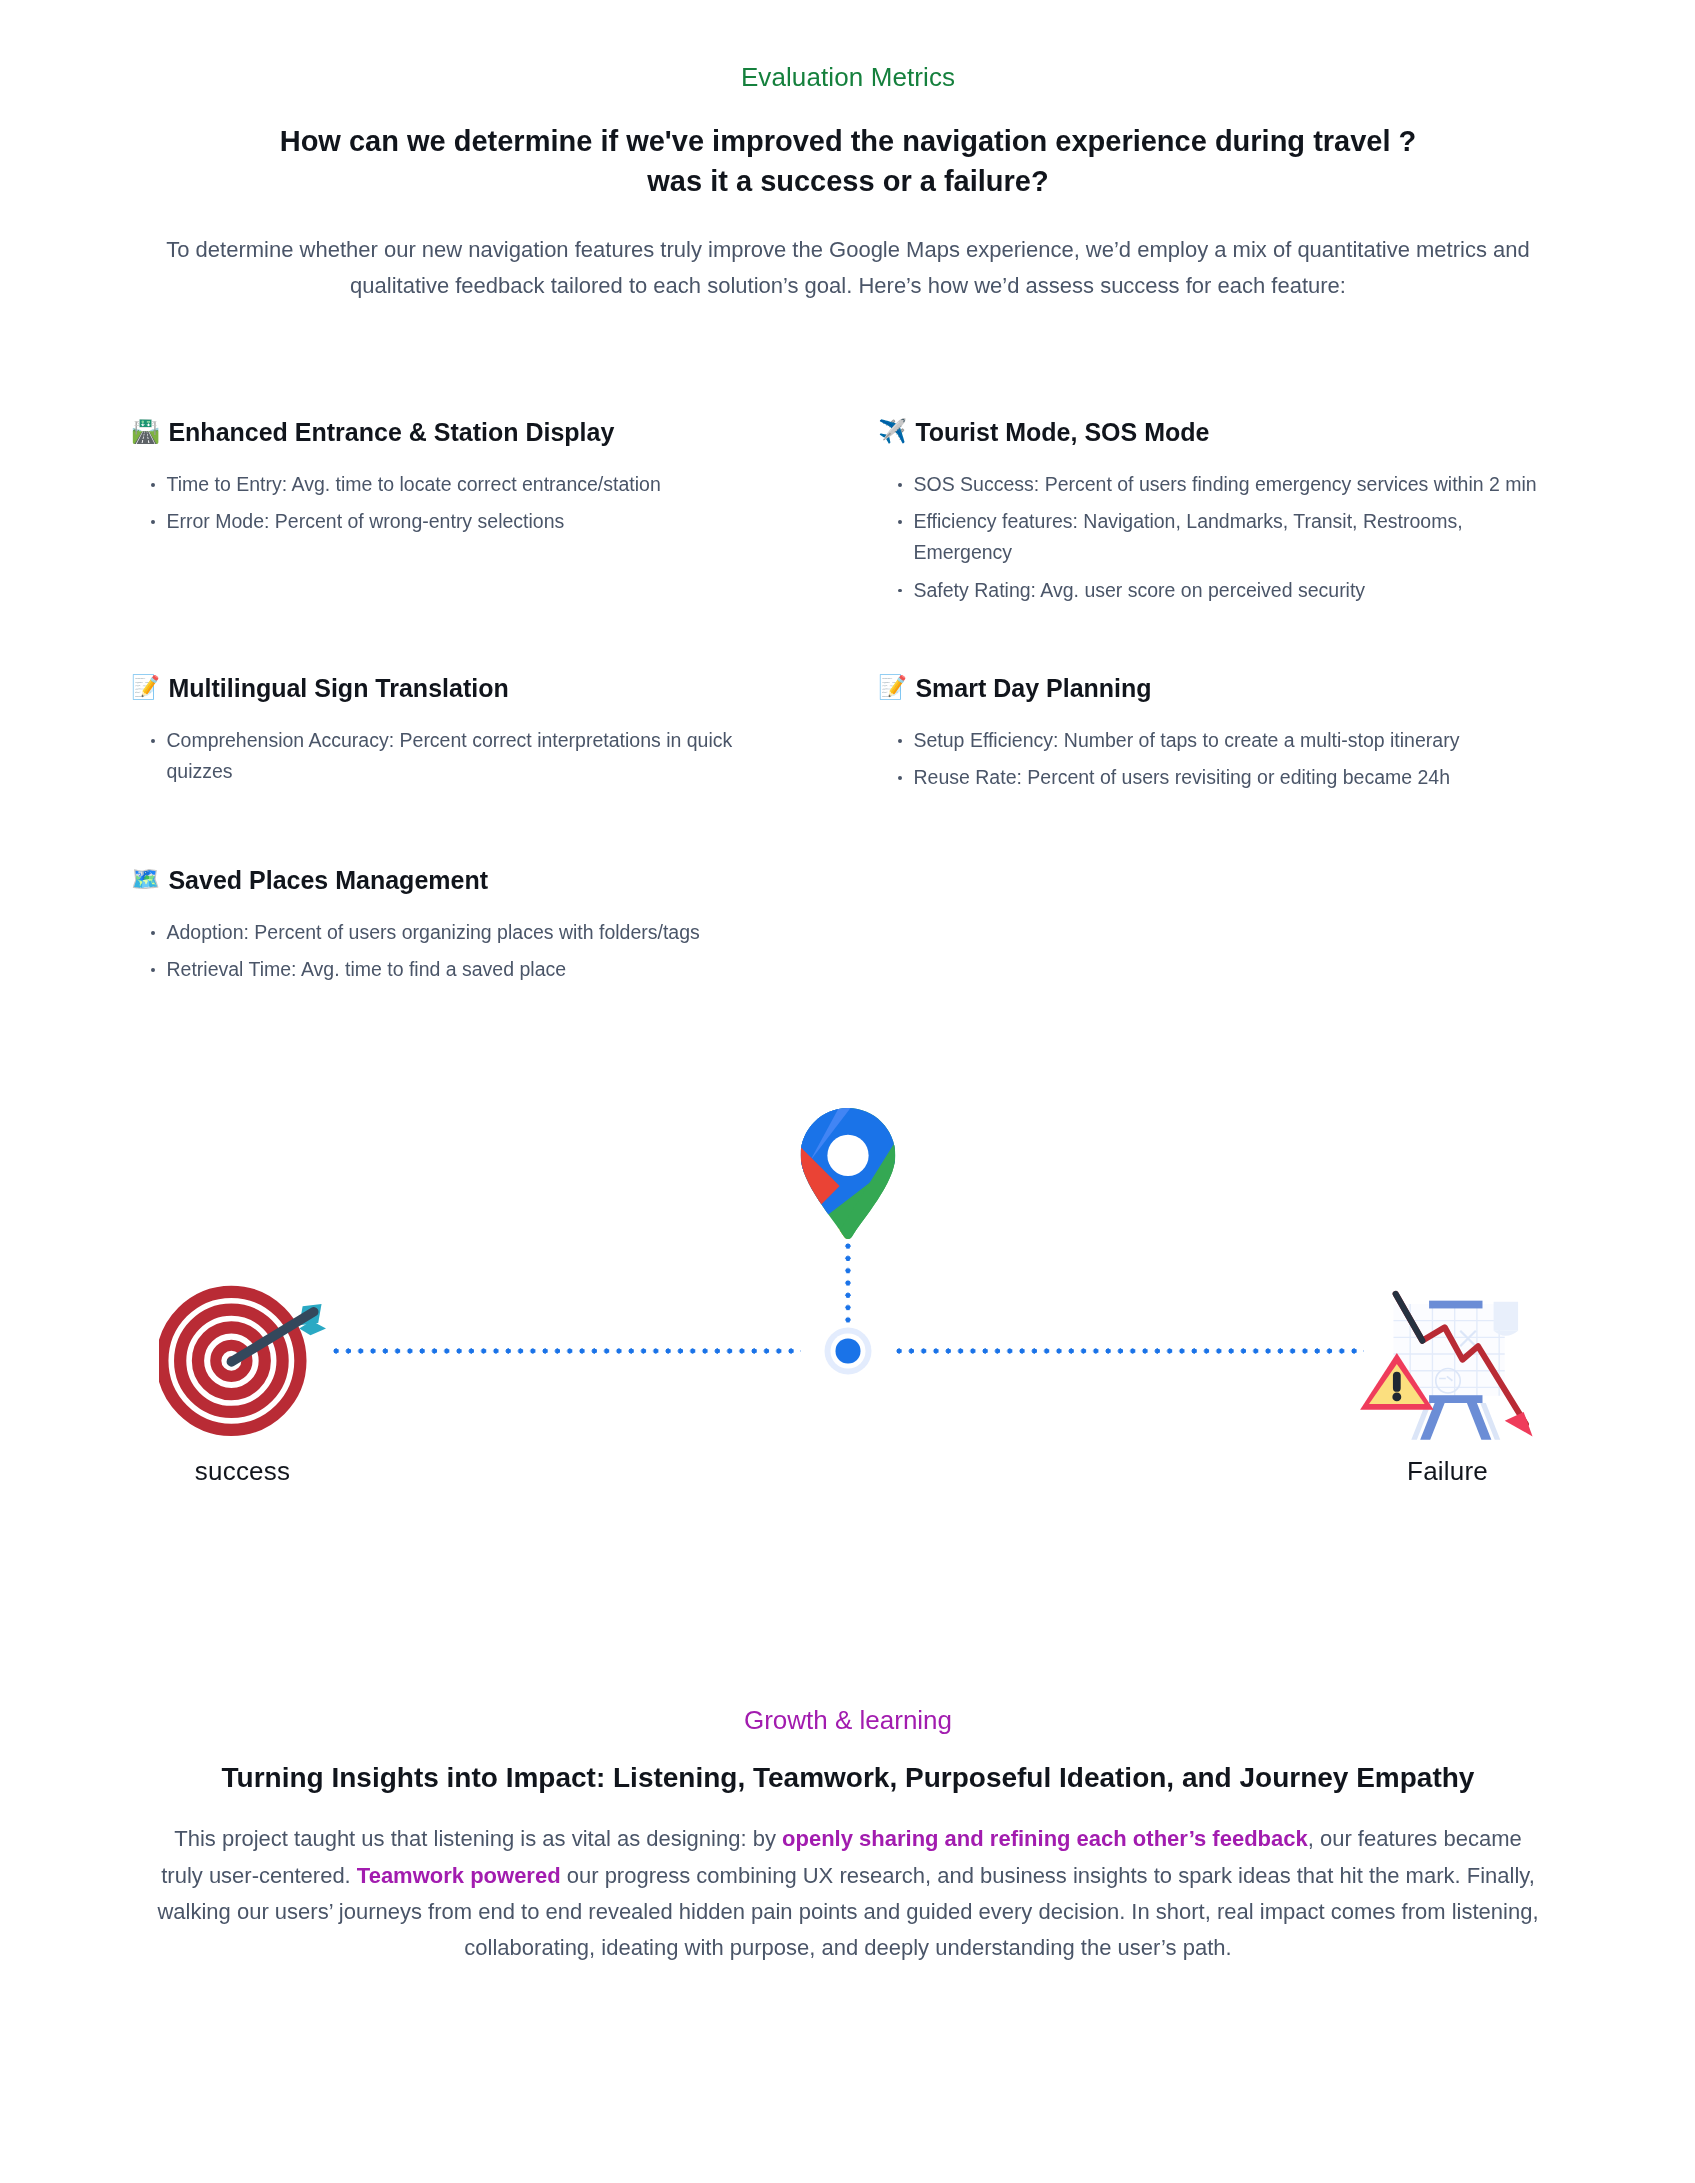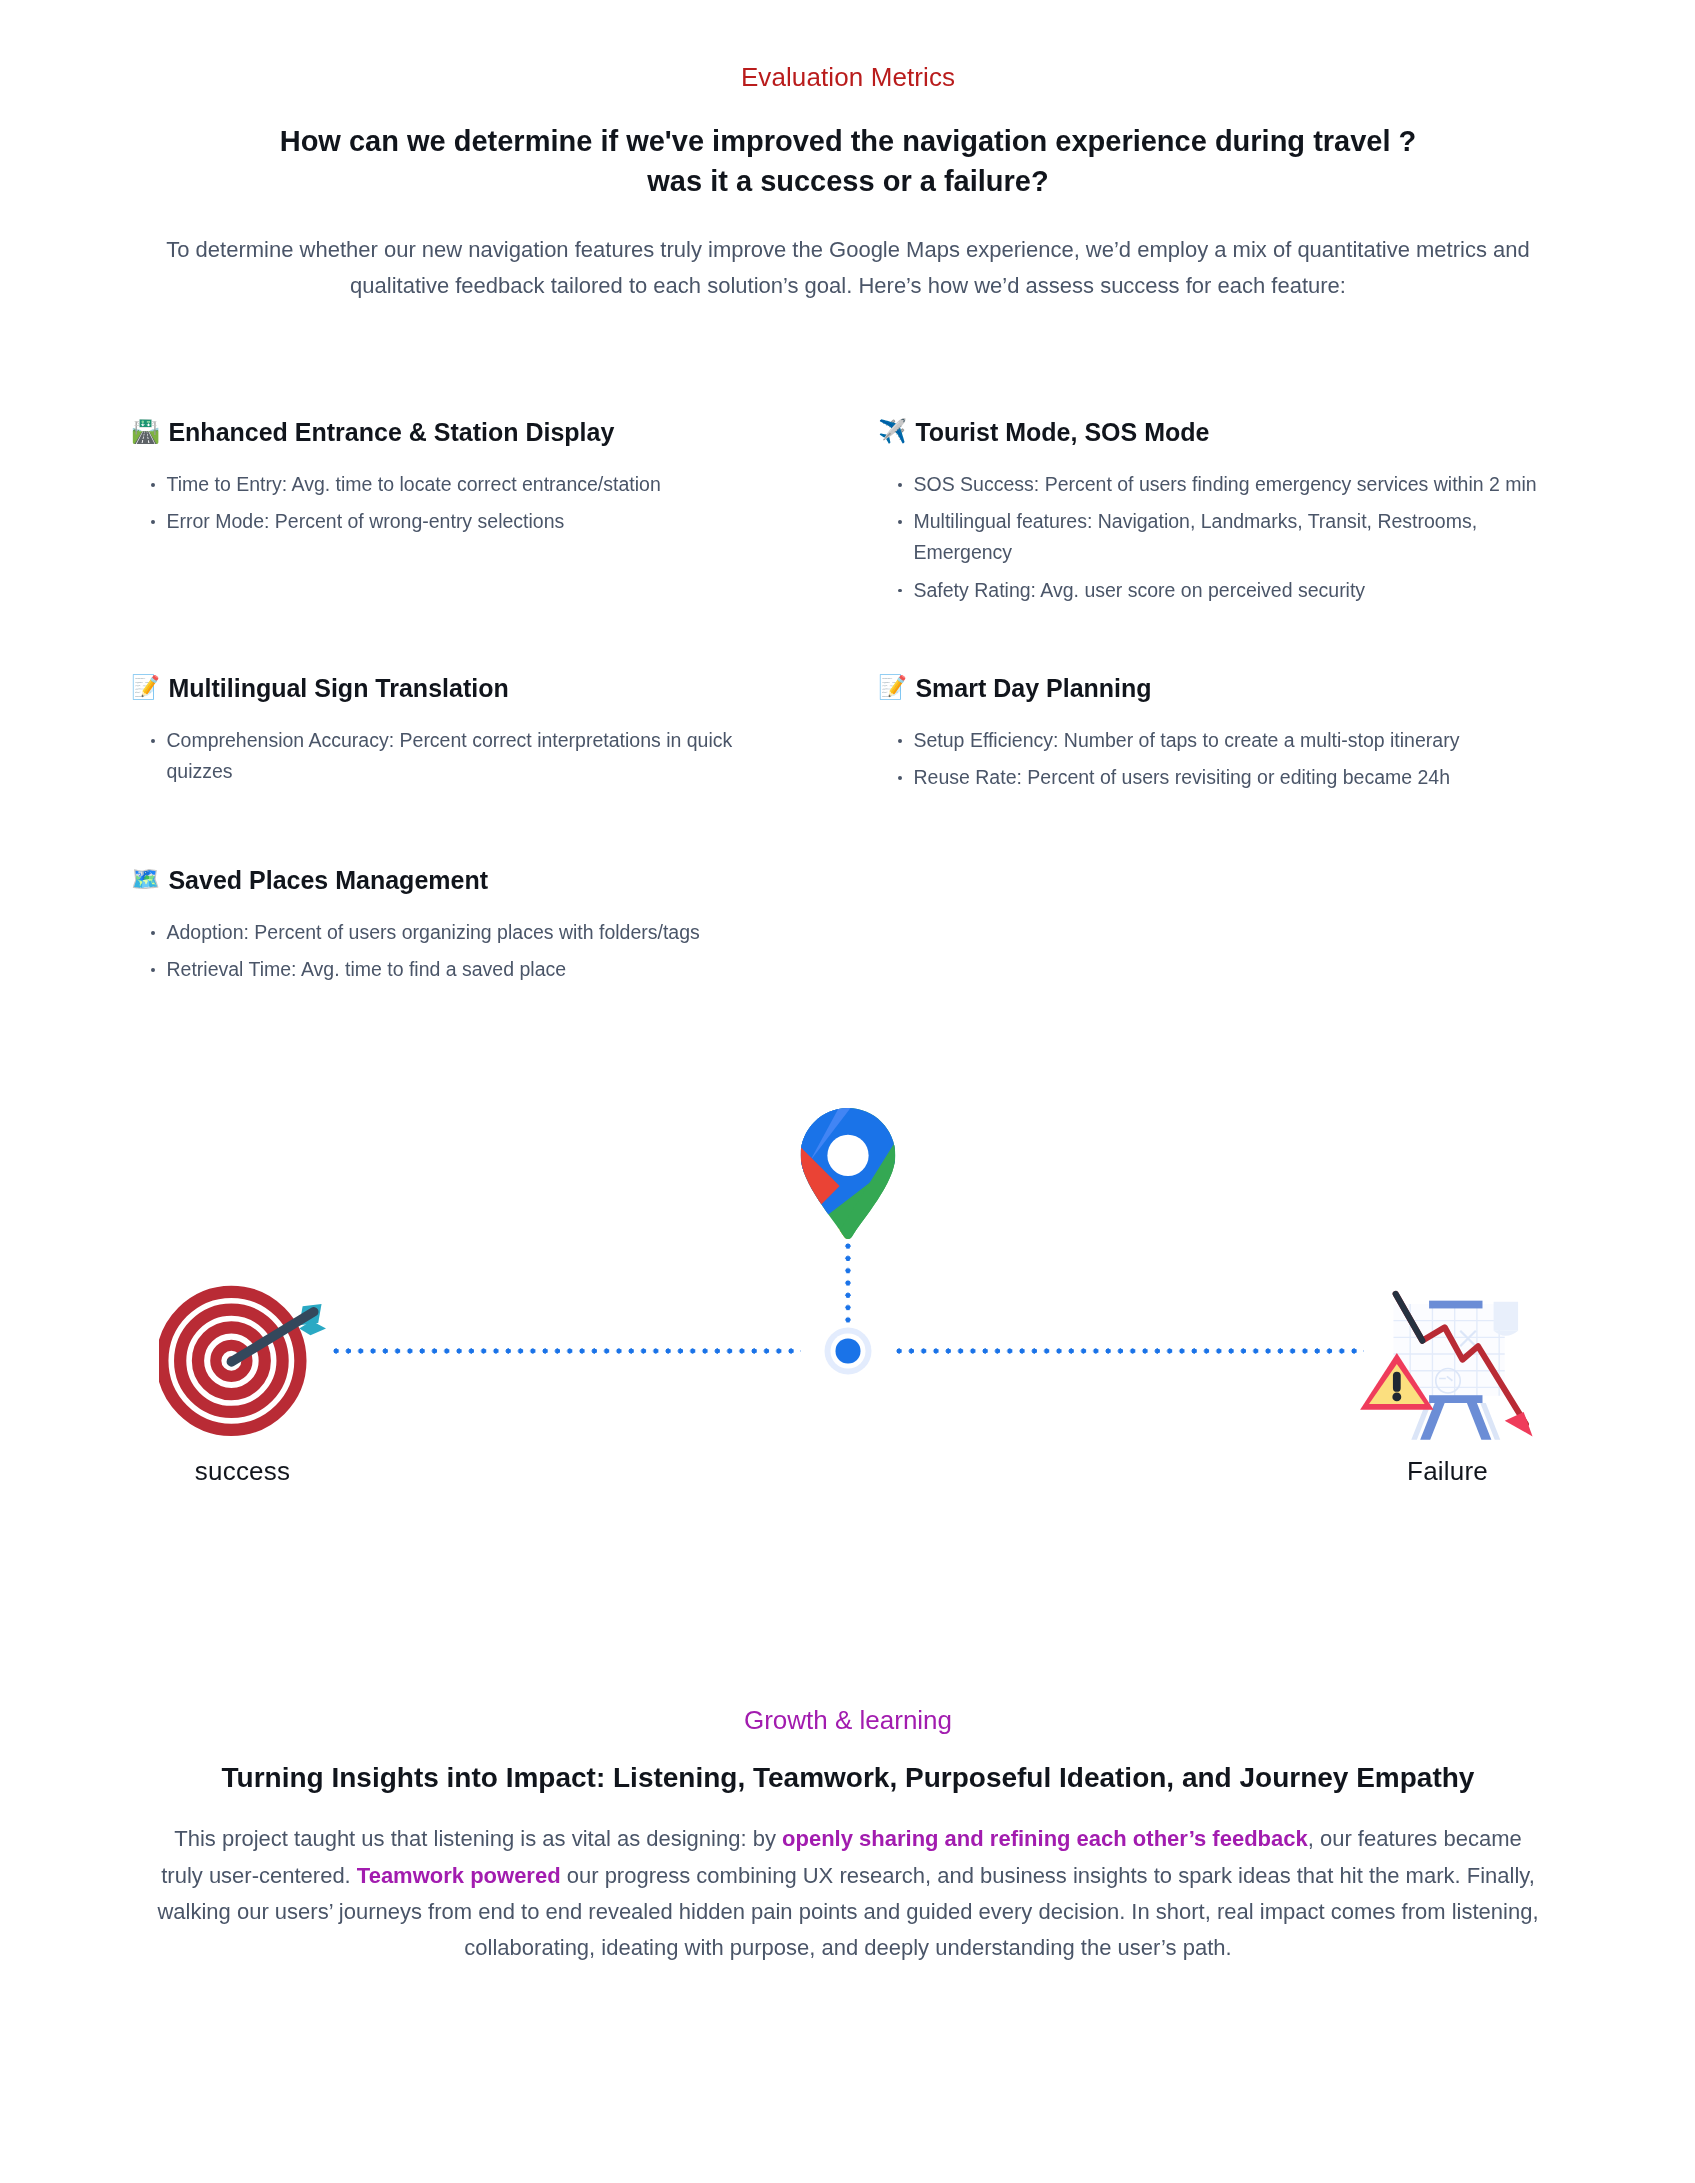--- a/index.html
+++ b/index.html
@@ -19,21 +19,21 @@
     width: 1696px;
     min-height: 2183px;
     background: #ffffff;
     position: relative;
     padding: 0;
   }
 
   
   .eyebrow {
     text-align: center;
-    color: #b91c1c;
+    color: #15803d;
     font-size: 26px;
     font-weight: 400;
     letter-spacing: 0.1px;
     padding-top: 62px;
   }
 
   .headline {
     text-align: center;
     color: #11151c;
     font-size: 29px;
@@ -261,21 +261,21 @@
       </ul>
     </div>
 
     <div class="metric-block m-1">
       <div class="metric-title">
         <span class="metric-icon">✈️</span>
         <span>Tourist Mode, SOS Mode</span>
       </div>
       <ul class="metric-list">
         <li>SOS Success:  Percent of users finding emergency services within 2 min</li>
-        <li>Multilingual features: Navigation, Landmarks, Transit, Restrooms, Emergency</li>
+        <li>Efficiency features: Navigation, Landmarks, Transit, Restrooms, Emergency</li>
         <li>Safety Rating: Avg. user score on perceived security</li>
       </ul>
     </div>
 
     <div class="metric-block m-2">
       <div class="metric-title">
         <span class="metric-icon">📝</span>
         <span>Multilingual Sign Translation</span>
       </div>
       <ul class="metric-list">

